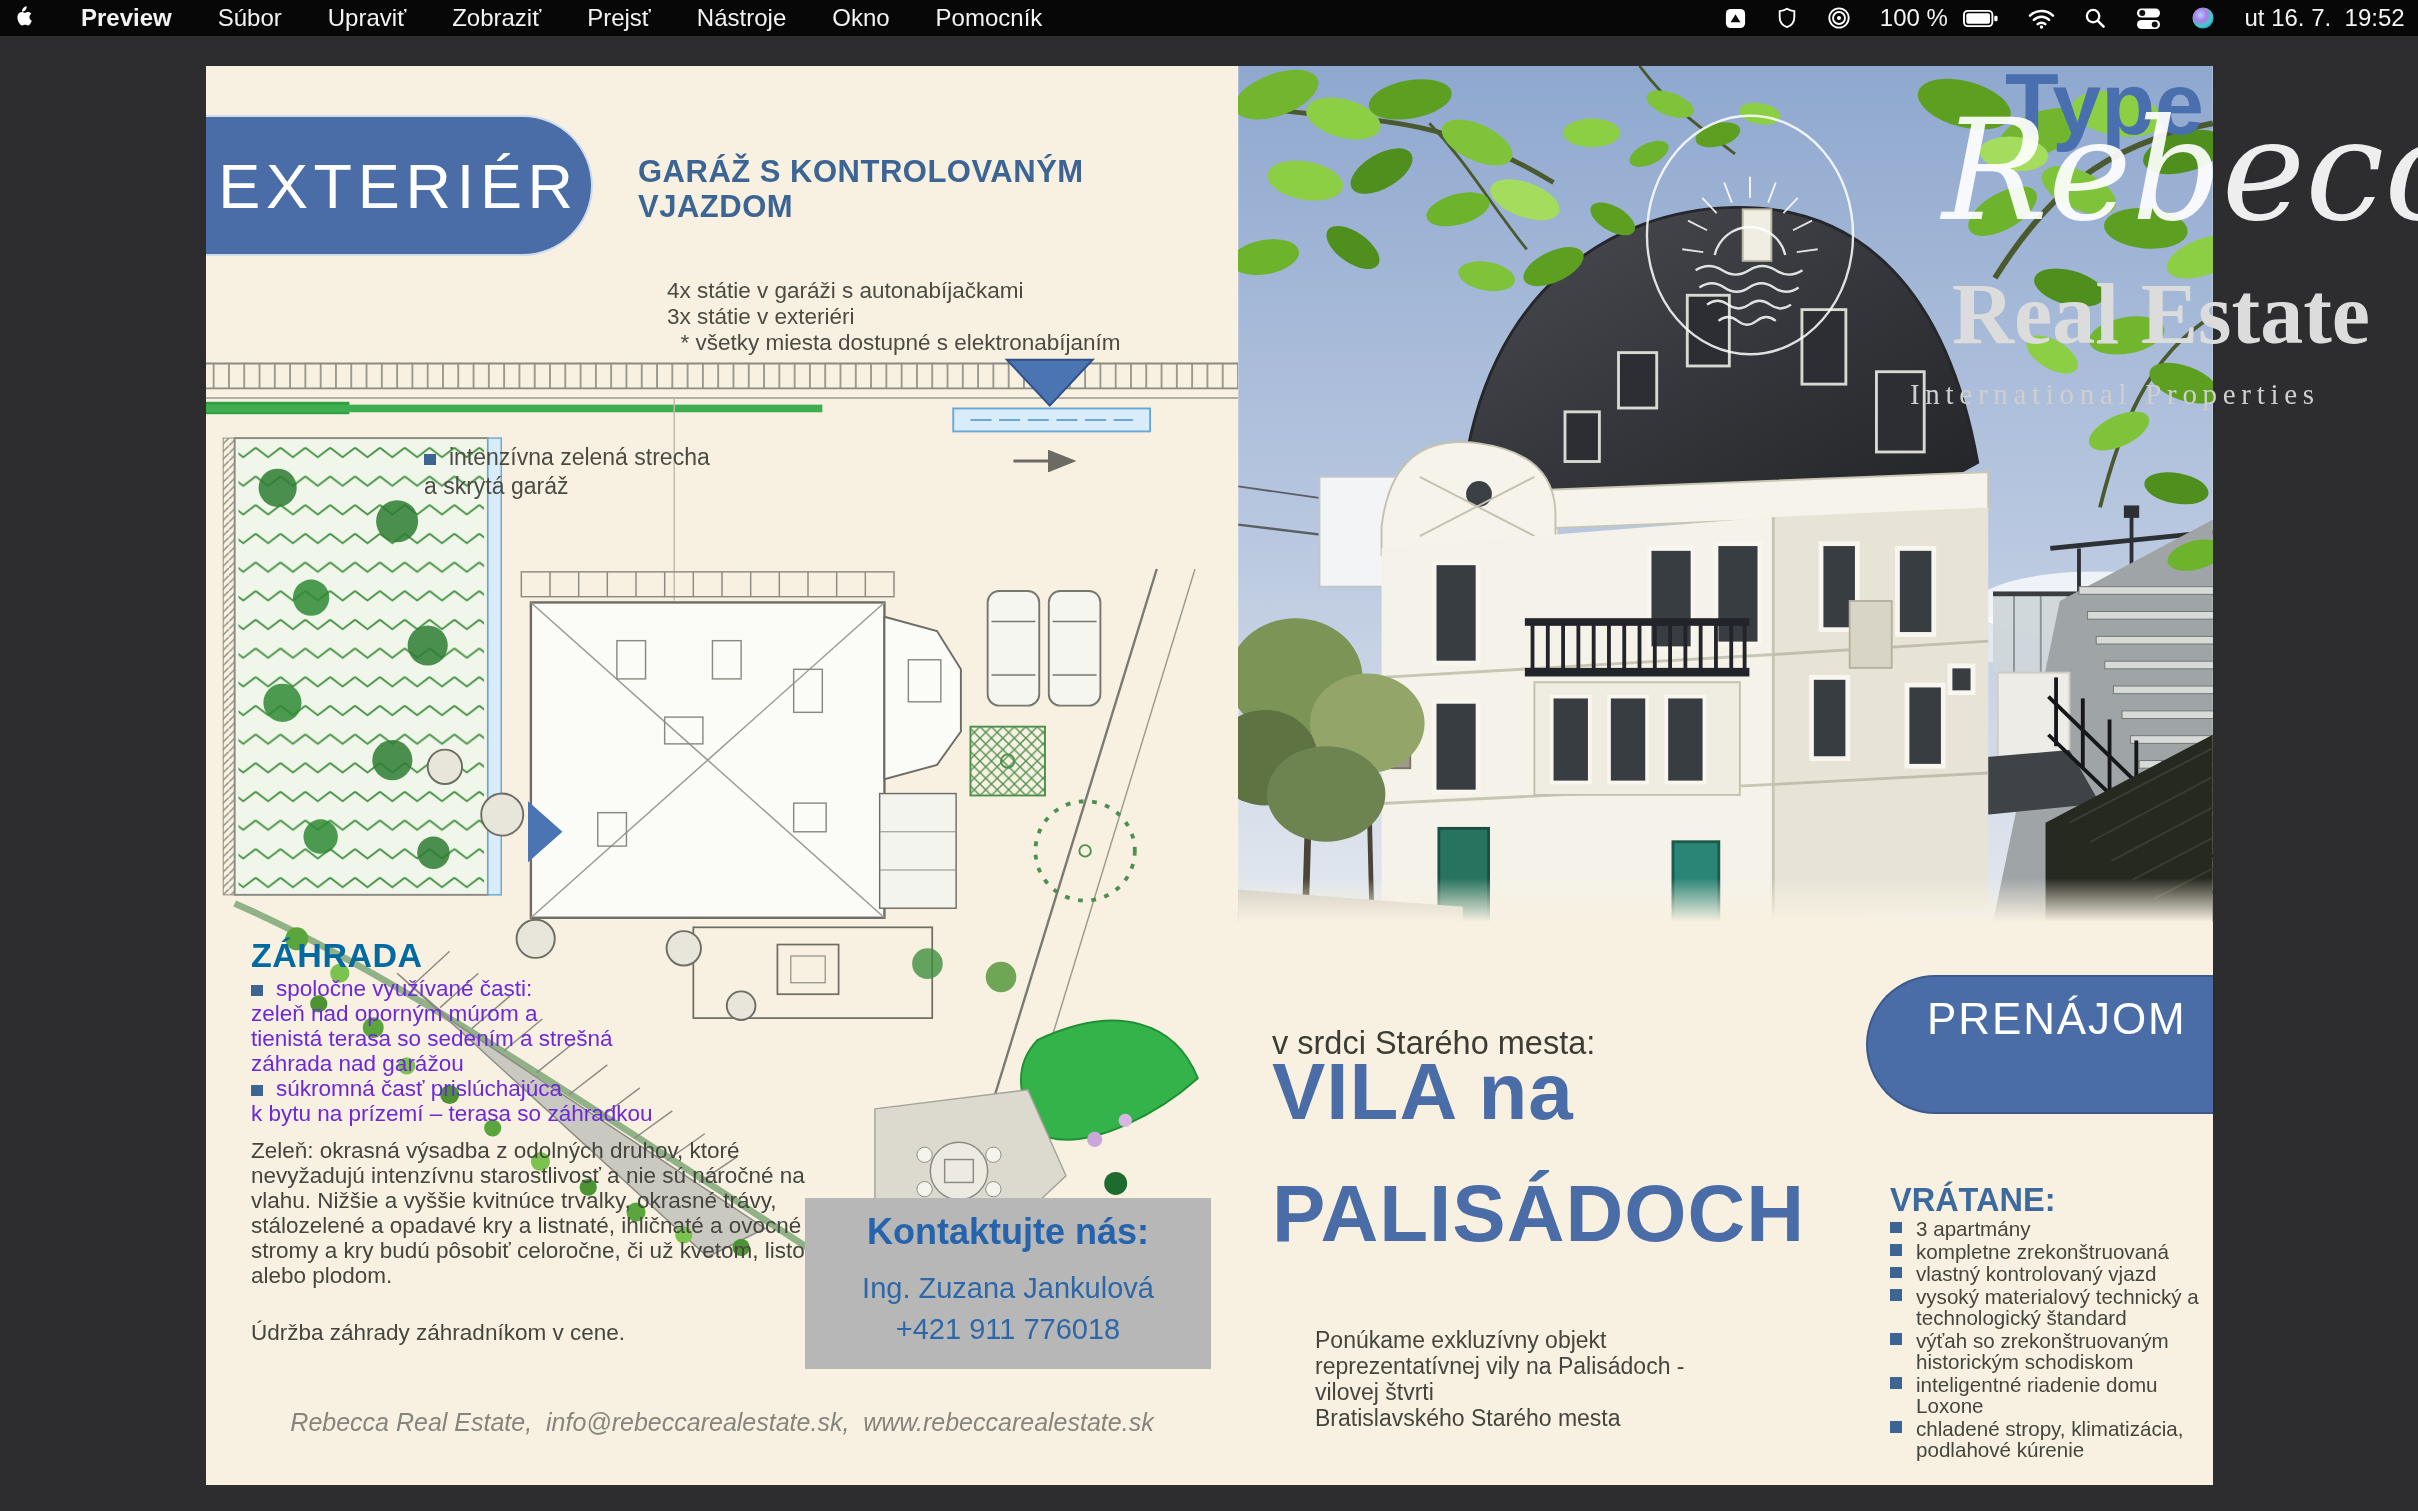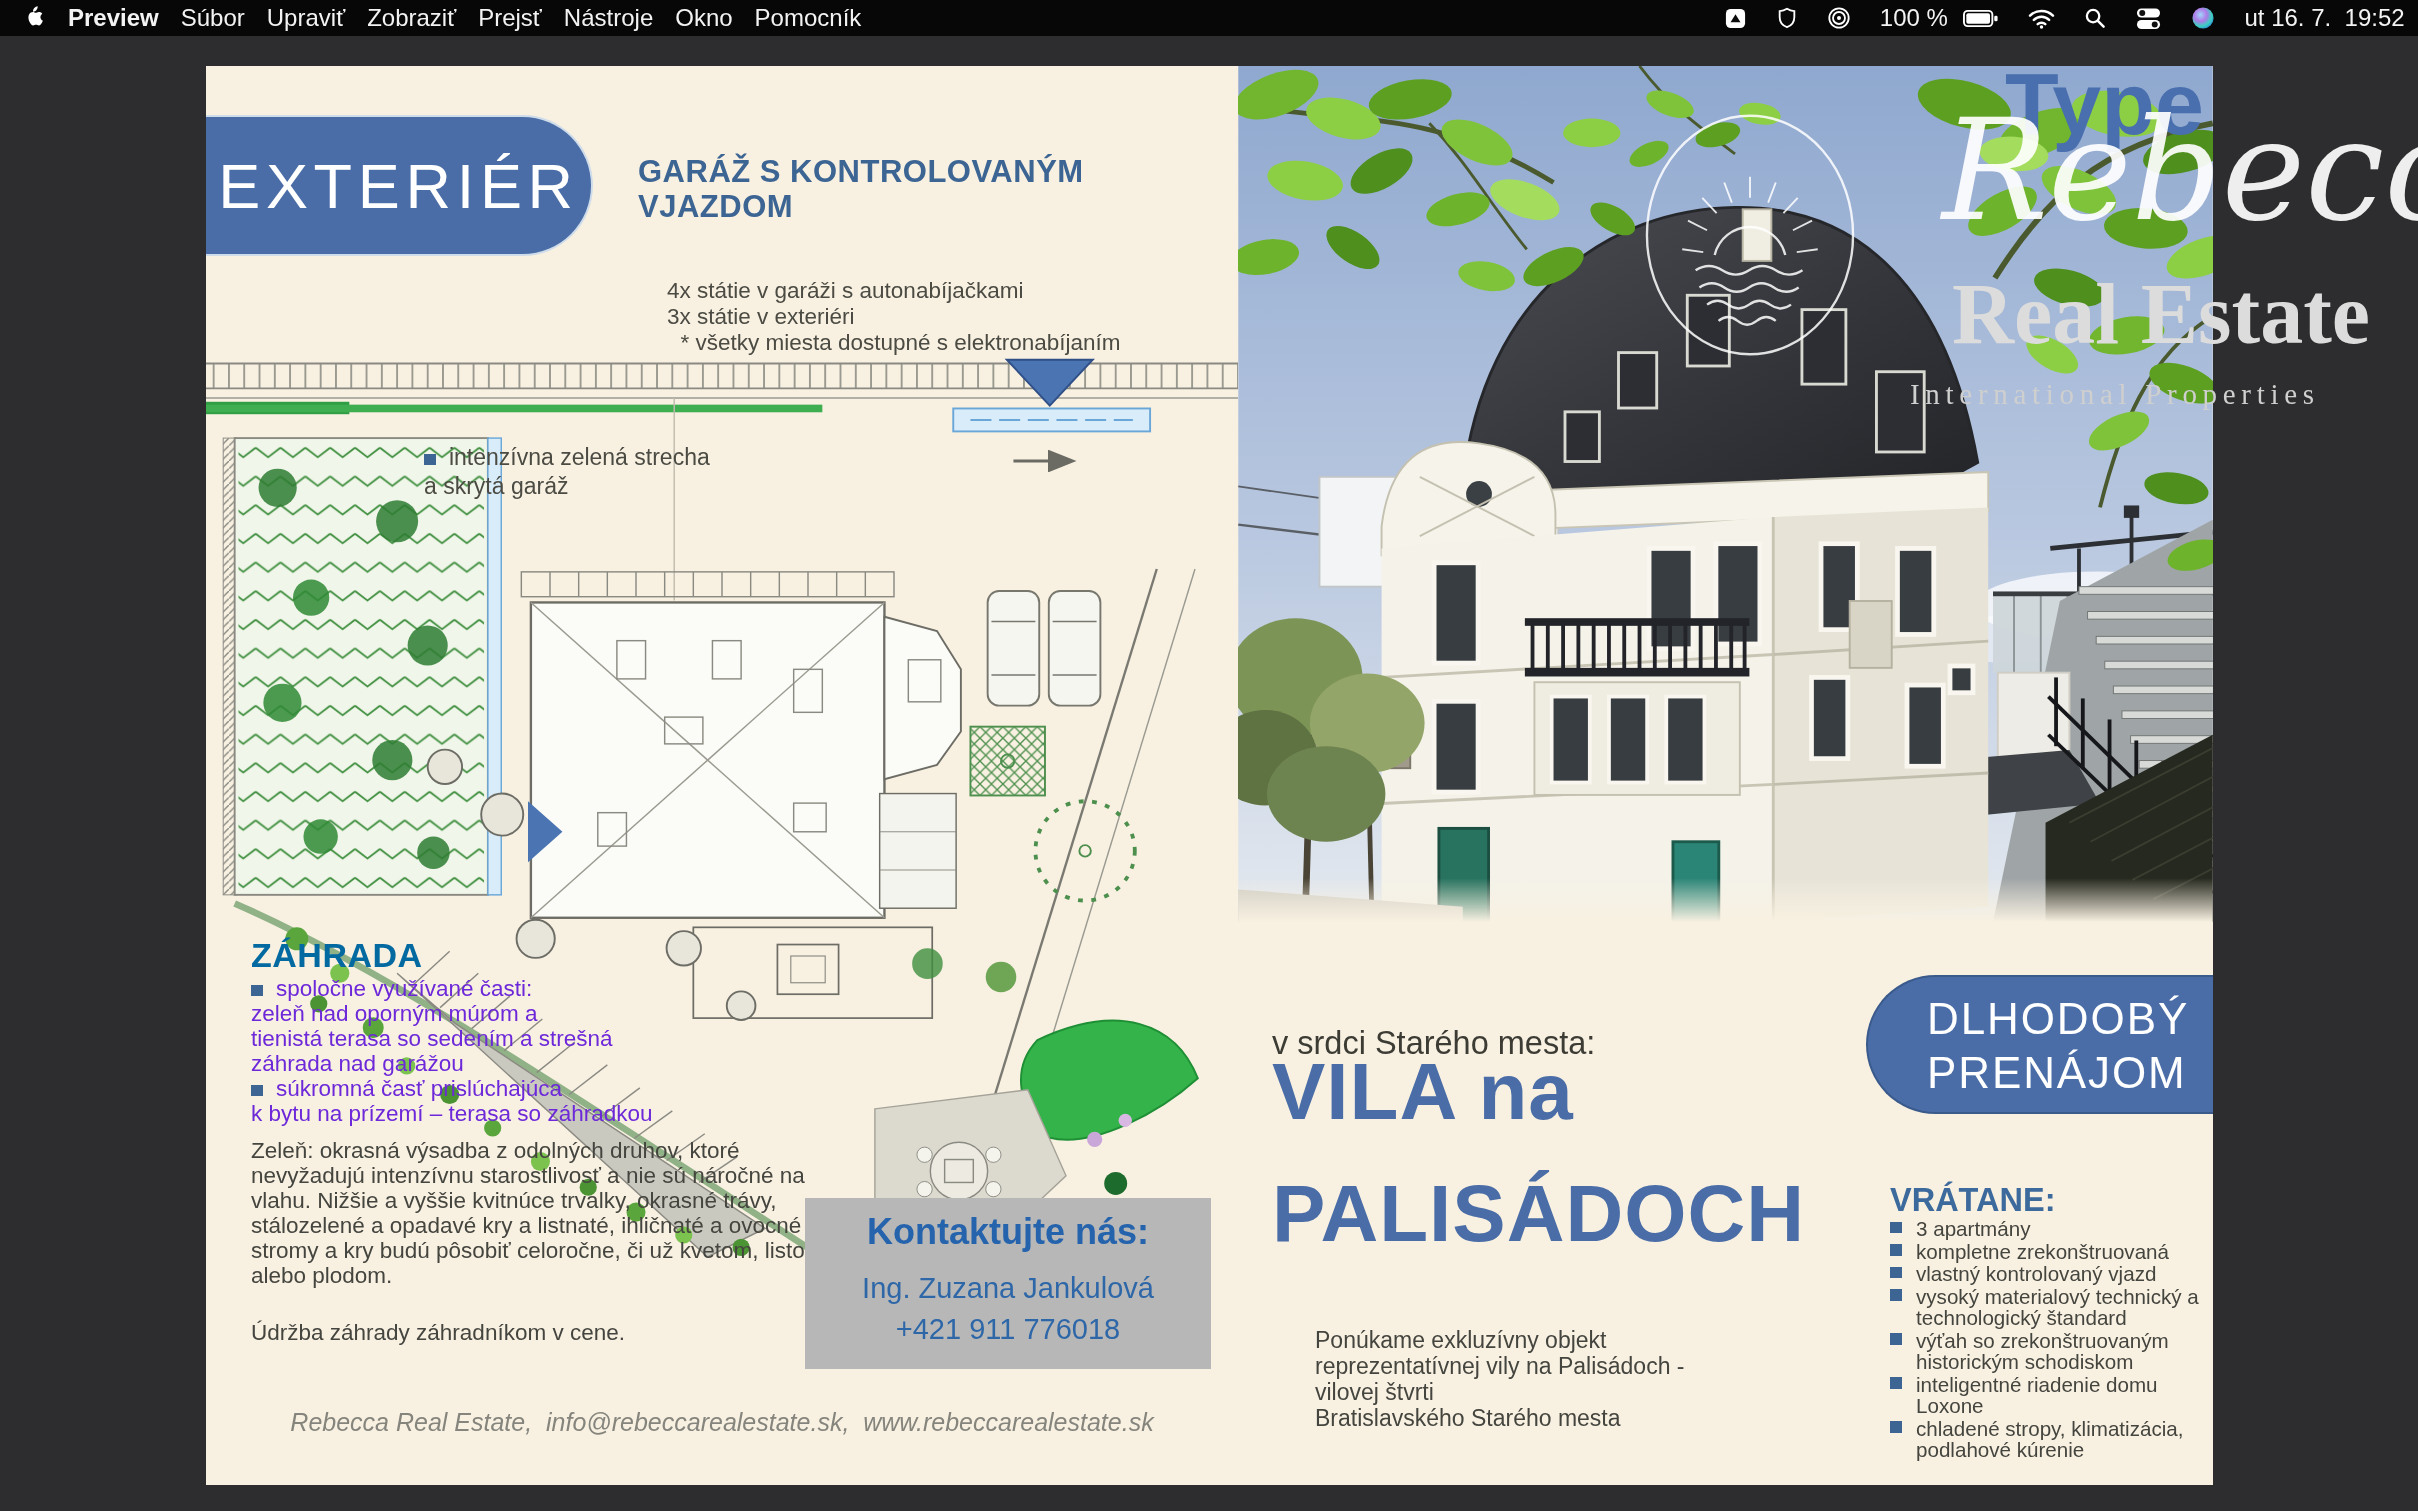--- a/index.html
+++ b/index.html
@@ -3,21 +3,21 @@
 <meta charset="utf-8">
 <style>
   * { margin:0; padding:0; box-sizing:border-box; }
   html,body { width:2418px; height:1511px; overflow:hidden; background:#2d2d2f;
               font-family:"Liberation Sans", sans-serif; }
   .abs { position:absolute; }
 
   
   #menubar { position:absolute; left:0; top:0; width:2418px; height:36px;
              background:#070707; display:flex; align-items:center; z-index:60; }
-  .mb-left { display:flex; align-items:center; gap:22px; padding-left:25px; }
+  .mb-left { display:flex; align-items:center; gap:46px; padding-left:14px; }
   .mb-item { color:#f3f3f3; font-size:24px; cursor:default; white-space:nowrap; }
   .mb-item.bold { font-weight:700; }
   .mb-right { position:absolute; right:13.4px; top:0; height:36px;
               display:flex; align-items:center; gap:29px; }
   .mb-right svg { display:block; }
   #mb-clock, #mb-batt-pct { color:#f3f3f3; font-size:24px; white-space:pre; }
 
   
   #page { position:absolute; left:206px; top:66px; width:2007px; height:1419px;
           background:#f8f1e2; z-index:10; }
@@ -605,21 +605,20 @@
 
     <rect x="0" y="850" width="1020" height="46" fill="url(#fadeBottom)"></rect>
   </svg>
 
   <div id="intro-line">v srdci Starého mesta:</div>
   <div id="vila-title">
     <div>VILA na</div>
     <div>PALISÁDOCH</div>
   </div>
   <div id="offer-badge">
-    <div>DLHODOBÝ</div>
     <div>PRENÁJOM</div>
   </div>
   <div id="desc-lines">
     <div>Ponúkame exkluzívny objekt</div>
     <div>reprezentatívnej vily na Palisádoch -</div>
     <div>vilovej štvrti</div>
     <div>Bratislavského Starého mesta</div>
   </div>
   <div id="vratane-h">VRÁTANE:</div>
   <div id="included">

